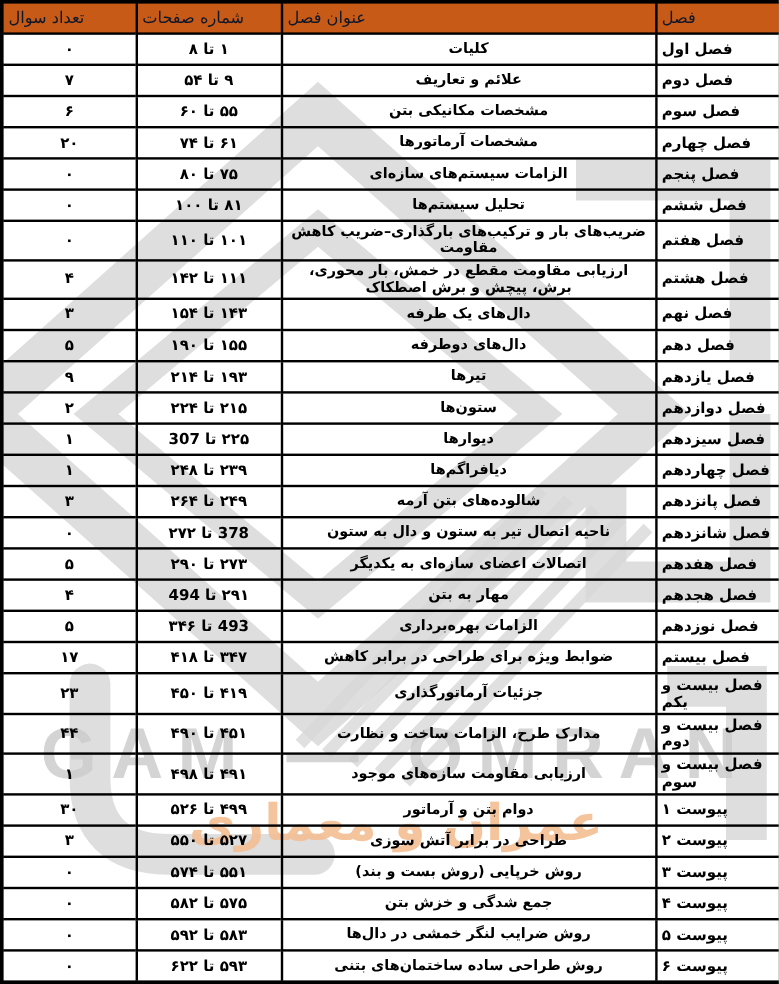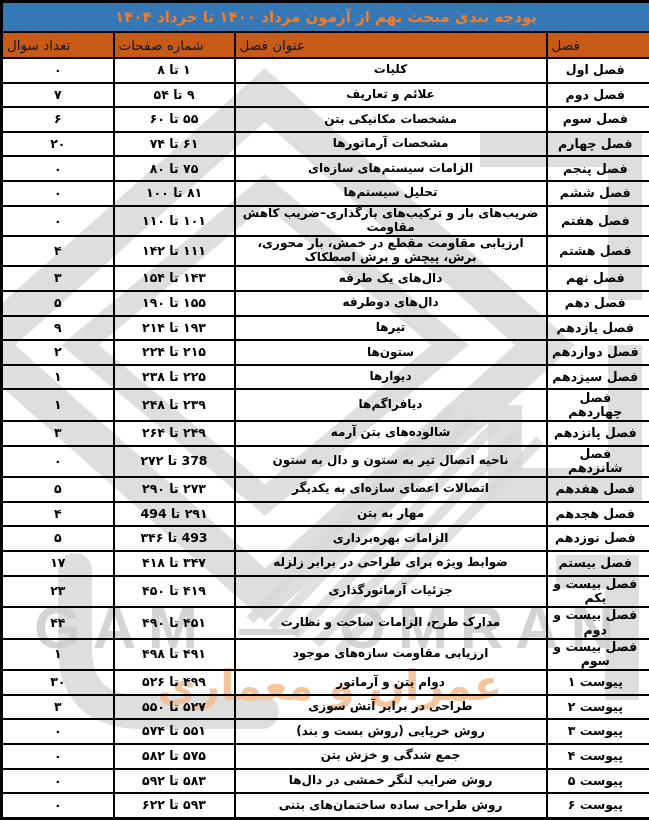--- a/index.html
+++ b/index.html
@@ -42,21 +42,21 @@
     text-align: left; vertical-align: middle;
   }
   tbody td {
     height: 22px;
     background: transparent;
     color: #000000;
     font-size: 12.5px; font-weight: bold;
     text-align: center; vertical-align: middle;
     line-height: 1.15;
   }
-  tbody td.c-chapter { text-align: center; padding-right: 10px; }
+  tbody td.c-chapter { text-align: left; padding-right: 0; }
   tbody td.c-title { font-size: 12px; margin-left: 40px; }
 </style>
 </head>
 <body>
 
 <div class="page">
 
   <svg class="watermark" viewBox="0 0 649 820" width="649" height="820" xmlns="http://www.w3.org/2000/svg">
     <g stroke="#D6D6D6" stroke-width="40" fill="none" opacity="0.8">
       <polygon points="265,95 545,345 265,595 -15,345"></polygon>
@@ -78,23 +78,20 @@
   </svg>
 
   <table class="budget">
     <colgroup>
       <col style="width:104px">
       <col style="width:312px">
       <col style="width:121px">
       <col style="width:112px">
     </colgroup>
     <thead>
-      <tr>
-        <th colspan="4" class="titlebar">بودجه بندی مبحث نهم از آزمون مرداد ۱۴۰۰ تا خرداد ۱۴۰۴</th>
-      </tr>
       <tr class="head">
         <th>فصل</th>
         <th>عنوان فصل</th>
         <th>شماره صفحات</th>
         <th>تعداد سوال</th>
       </tr>
     </thead>
     <tbody>
         <tr>
           <td class="c-chapter">فصل اول</td>
@@ -164,21 +161,21 @@
         </tr>
         <tr>
           <td class="c-chapter">فصل دوازدهم</td>
           <td class="c-title">ستون‌ها</td>
           <td class="c-pages">۲۱۵ تا ۲۲۴</td>
           <td class="c-questions">۲</td>
         </tr>
         <tr>
           <td class="c-chapter">فصل سیزدهم</td>
           <td class="c-title">دیوارها</td>
-          <td class="c-pages">۲۲۵ تا ۲۳۸</td>
+          <td class="c-pages">۲۲۵ تا 307</td>
           <td class="c-questions">۱</td>
         </tr>
         <tr>
           <td class="c-chapter">فصل چهاردهم</td>
           <td class="c-title">دیافراگم‌ها</td>
           <td class="c-pages">۲۳۹ تا ۲۴۸</td>
           <td class="c-questions">۱</td>
         </tr>
         <tr>
           <td class="c-chapter">فصل پانزدهم</td>
@@ -205,21 +202,21 @@
           <td class="c-questions">۴</td>
         </tr>
         <tr>
           <td class="c-chapter">فصل نوزدهم</td>
           <td class="c-title">الزامات بهره‌برداری</td>
           <td class="c-pages">493 تا ۳۴۶</td>
           <td class="c-questions">۵</td>
         </tr>
         <tr>
           <td class="c-chapter">فصل بیستم</td>
-          <td class="c-title">ضوابط ویژه برای طراحی در برابر زلزله</td>
+          <td class="c-title">ضوابط ویژه برای طراحی در برابر کاهش</td>
           <td class="c-pages">۳۴۷ تا ۴۱۸</td>
           <td class="c-questions">۱۷</td>
         </tr>
         <tr>
           <td class="c-chapter">فصل بیست و یکم</td>
           <td class="c-title">جزئیات آرماتورگذاری</td>
           <td class="c-pages">۴۱۹ تا ۴۵۰</td>
           <td class="c-questions">۲۳</td>
         </tr>
         <tr>

